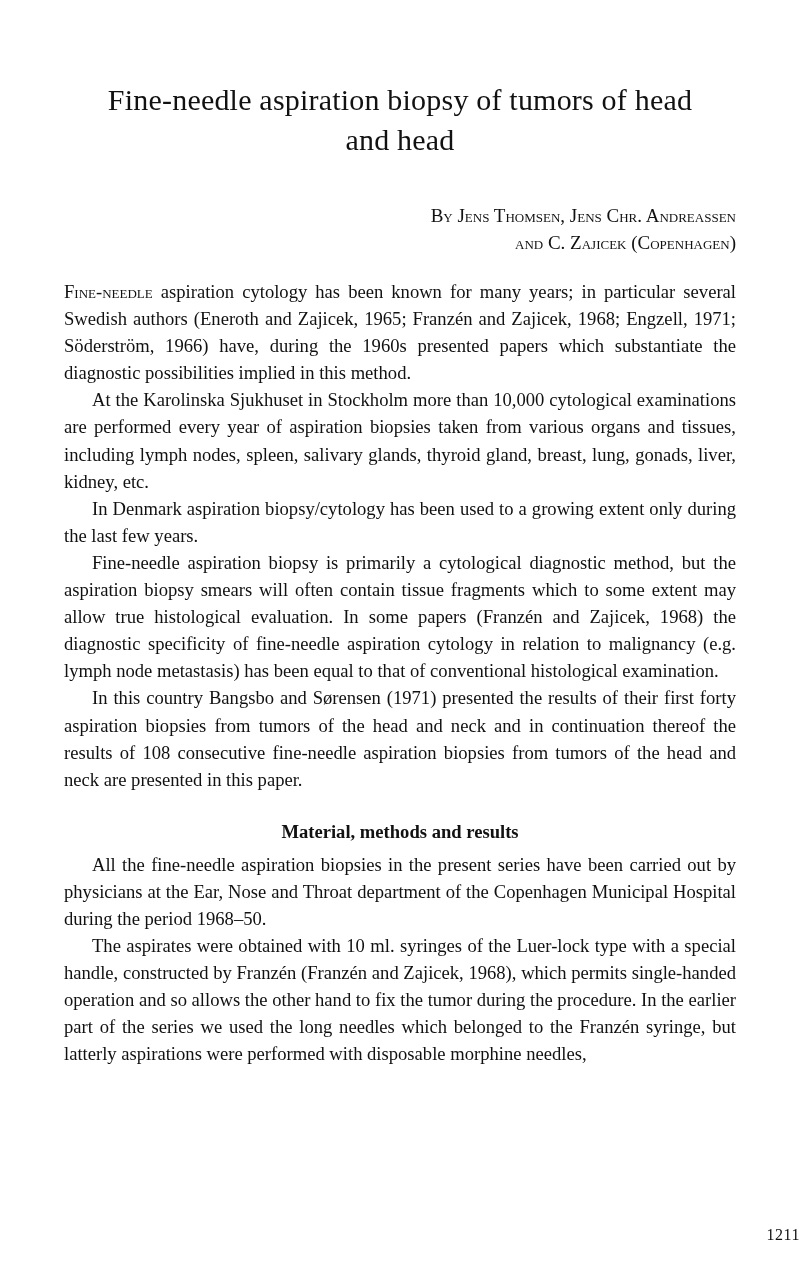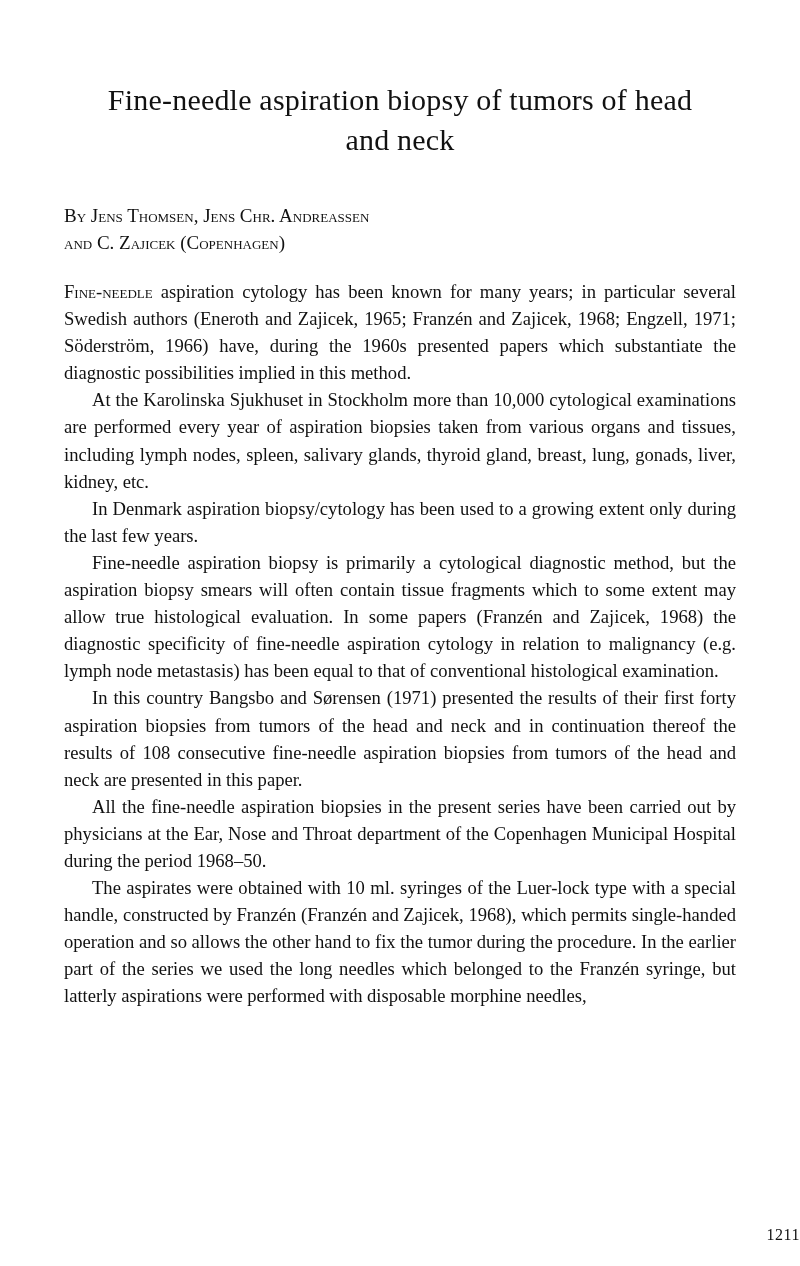--- a/index.html
+++ b/index.html
@@ -27,21 +27,21 @@
     line-height: 40px;
     text-align: center;
     font-weight: normal;
     margin: 8px 0 0 0;
     letter-spacing: 0.2px;
   }
   .title .l2 {
     display: block;
   }
   .byline {
-    text-align: left;
+    text-align: right;
     margin-top: 42px;
     font-size: 19px;
     line-height: 27px;
   }
   .smallcaps {
     font-variant: small-caps;
   }
   .byline .line2 {
     display: block;
   }
@@ -80,34 +80,35 @@
     letter-spacing: 0.5px;
   }
 </style>
 </head>
 <body>
 
 <div class="page">
 
   <h1 class="title">
     <span class="l1">Fine-needle aspiration biopsy of tumors of head</span>
-    <span class="l2">and neck</span>
+    <span class="l2">and head</span>
   </h1>
 
   <div class="byline">
     <span class="smallcaps line1">By Jens Thomsen, Jens Chr. Andreassen</span>
     <span class="smallcaps line2">and C. Zajicek (Copenhagen)</span>
   </div>
 
   <div class="body-text">
     <p class="first"><span class="lead">Fine-needle</span><span> aspiration cytology has been known for many years; in particular several Swedish authors (Eneroth and Zajicek, 1965; Franzén and Zajicek, 1968; Engzell, 1971; Söderström, 1966) have, during the 1960s presented papers which substantiate the diagnostic possibilities implied in this method.</span></p>
     <p>At the Karolinska Sjukhuset in Stockholm more than 10,000 cytological examinations are performed every year of aspiration biopsies taken from various organs and tissues, including lymph nodes, spleen, salivary glands, thyroid gland, breast, lung, gonads, liver, kidney, etc.</p>
     <p>In Denmark aspiration biopsy/cytology has been used to a growing extent only during the last few years.</p>
     <p>Fine-needle aspiration biopsy is primarily a cytological diagnostic method, but the aspiration biopsy smears will often contain tissue fragments which to some extent may allow true histological evaluation. In some papers (Franzén and Zajicek, 1968) the diagnostic specificity of fine-needle aspiration cytology in relation to malignancy (e.g. lymph node metastasis) has been equal to that of conventional histological examination.</p>
     <p>In this country Bangsbo and Sørensen (1971) presented the results of their first forty aspiration biopsies from tumors of the head and neck and in continuation thereof the results of 108 consecutive fine-needle aspiration biopsies from tumors of the head and neck are presented in this paper.</p>
 
+    <h2 class="section-head">Material, methods and results</h2>
 
     <p>All the fine-needle aspiration biopsies in the present series have been carried out by physicians at the Ear, Nose and Throat department of the Copenhagen Municipal Hospital during the period 1968–50.</p>
     <p>The aspirates were obtained with 10 ml. syringes of the Luer-lock type with a special handle, constructed by Franzén (Franzén and Zajicek, 1968), which permits single-handed operation and so allows the other hand to fix the tumor during the procedure. In the earlier part of the series we used the long needles which belonged to the Franzén syringe, but latterly aspirations were performed with disposable morphine needles,</p>
   </div>
 
   <div class="folio">1211</div>
 </div>
 
 </body></html>

